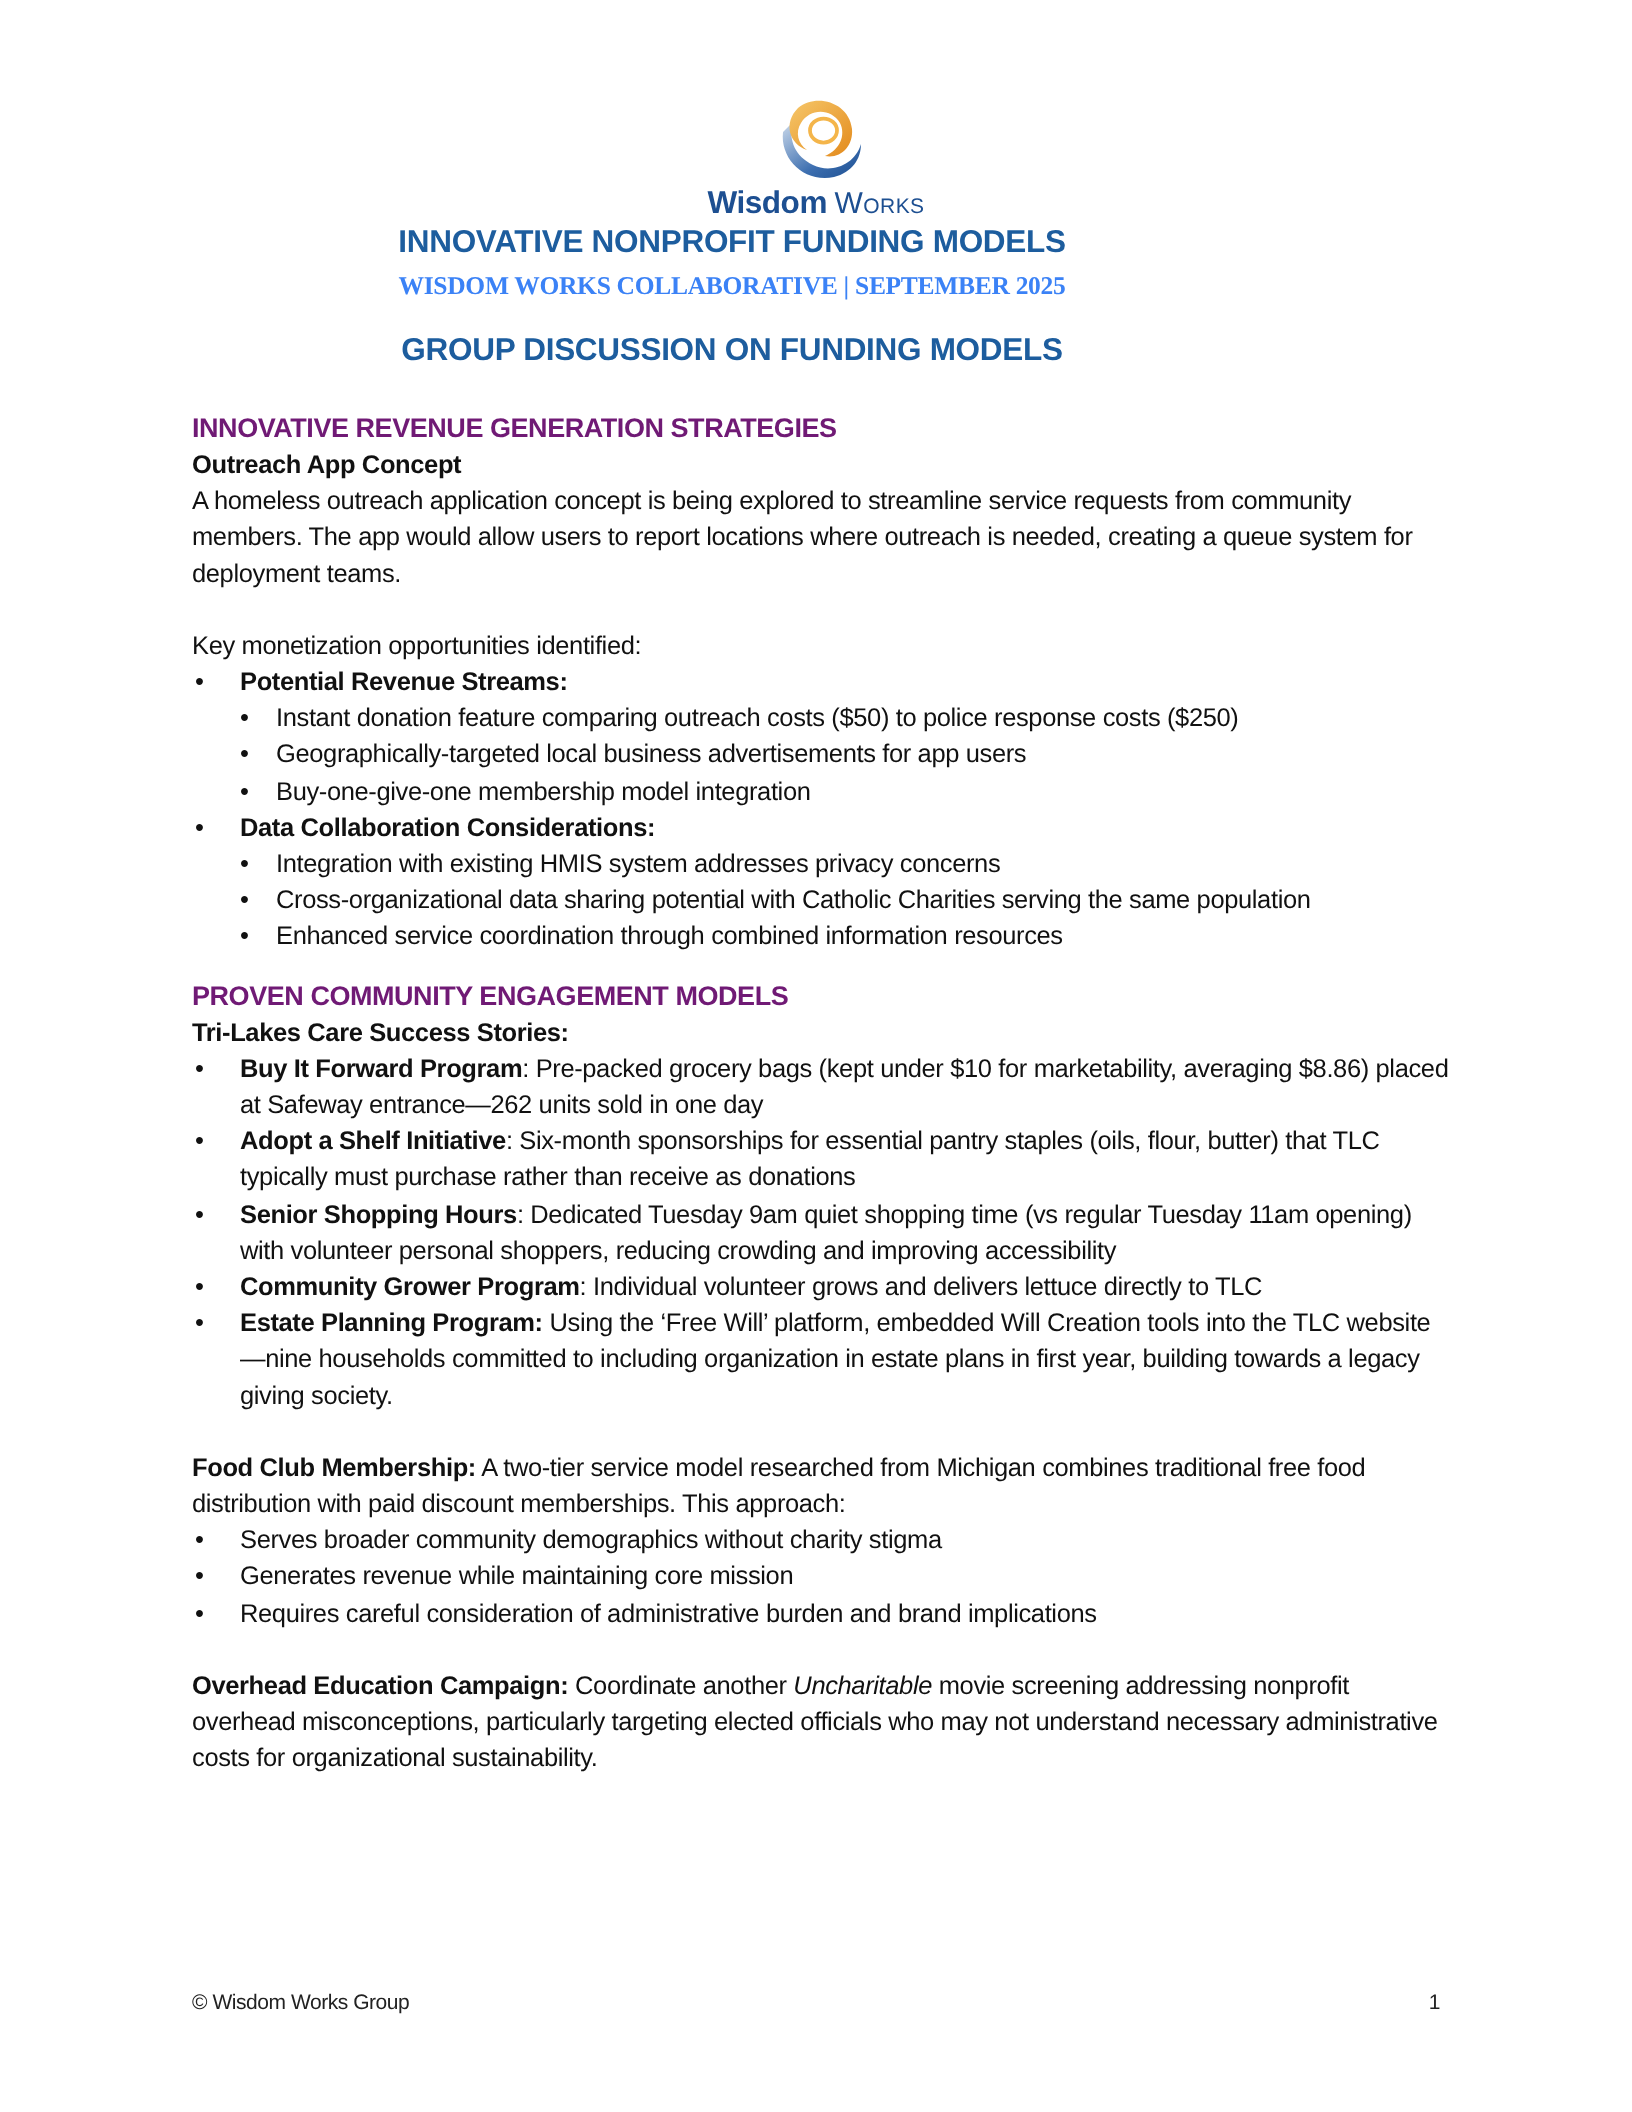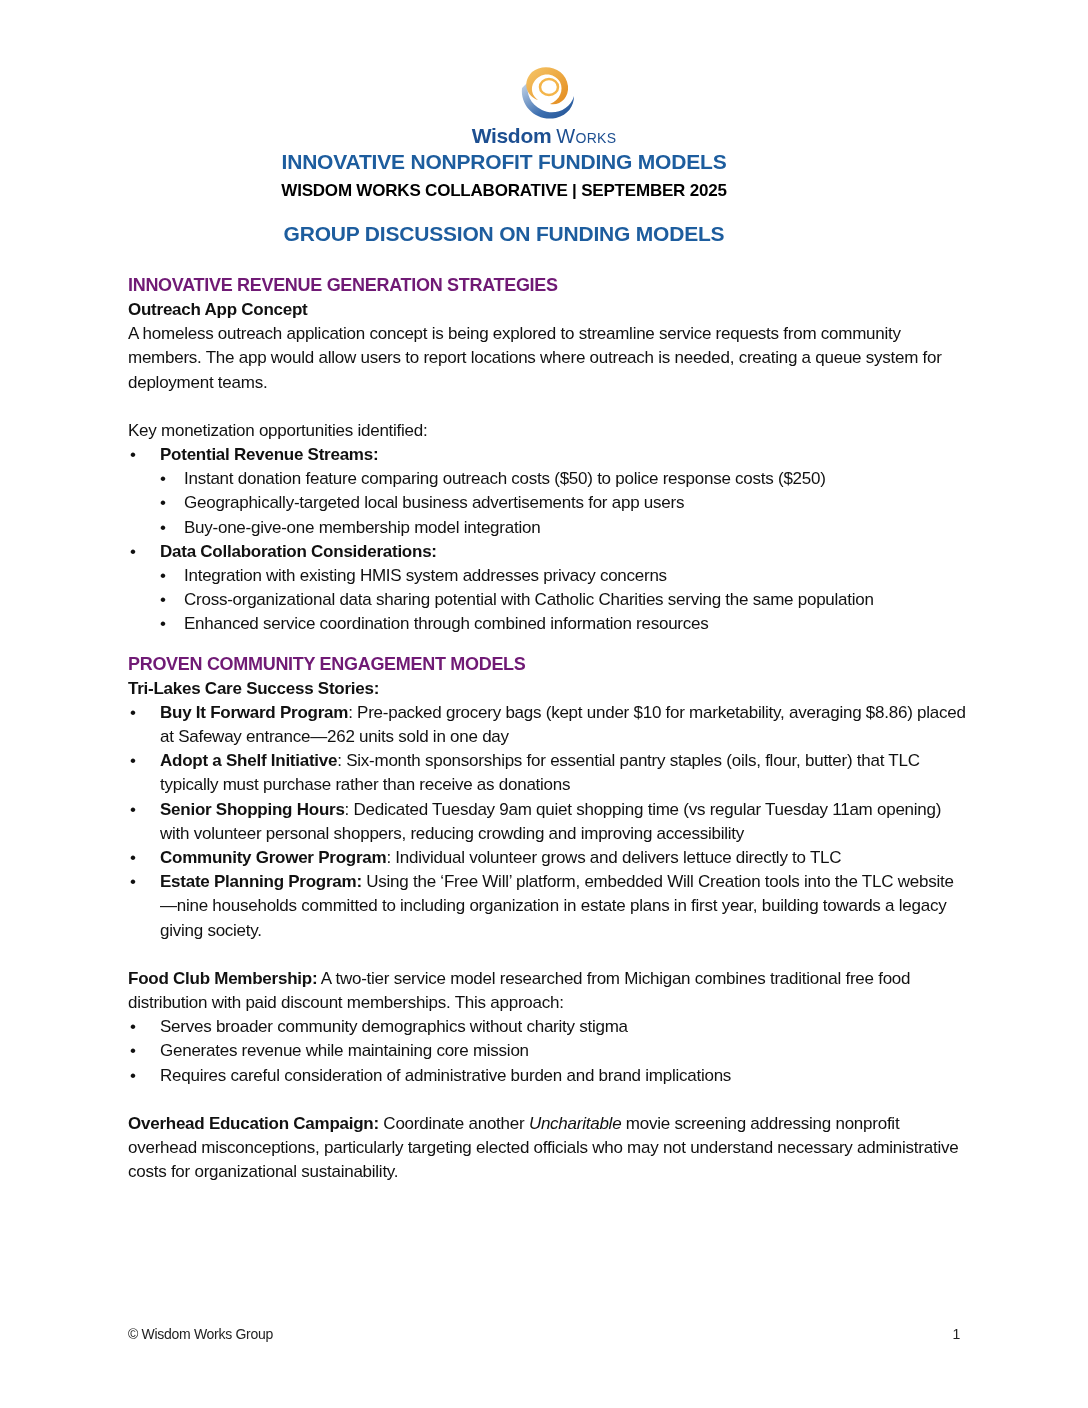--- a/index.html
+++ b/index.html
@@ -13,25 +13,25 @@
   }
   .logo svg { width: 64px; height: 62px; flex: none; }
   .logo-text {
     margin-left: -4px; font-size: 21px; color: #1d4f91; white-space: nowrap;
     letter-spacing: -0.3px;
   }
   .logo-text .wis { font-weight: bold; }
   .logo-text .works { font-size: 20px; font-variant: small-caps; margin-left: 5px; letter-spacing: 0.3px; }
 
   .title {
-    position: absolute; left: 16px; width: 976px; text-align: center;
+    position: absolute; left: 0; width: 976px; text-align: center;
     font-weight: bold; white-space: nowrap;
   }
   .t1 { top: 150px; font-size: 21px; color: #1d5d9e; letter-spacing: -0.2px; }
-  .t2 { top: 181px; font-size: 17px; color: #000000; letter-spacing: -0.2px; }
+  .t2 { top: 181px; font-size: 17px; color: #3b82f6; letter-spacing: -0.2px; font-family: Liberation Serif, serif; }
   .t3 { top: 222px; font-size: 21px; color: #1d5d9e; letter-spacing: -0.2px; }
 
   .content {
     position: absolute; left: 128px; top: 272px; width: 840px;
     font-size: 17px; line-height: 24.2px; letter-spacing: -0.25px;
   }
   .h2 { color: #701a75; font-weight: bold; font-size: 18px; line-height: 26px; letter-spacing: -0.3px; }
   .h3 { font-weight: bold; }
   p { margin: 0; }
   .gap { height: 24px; }

